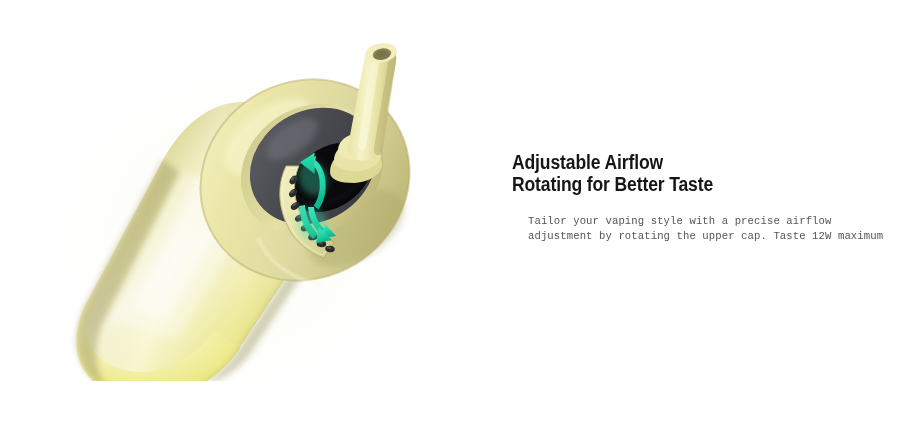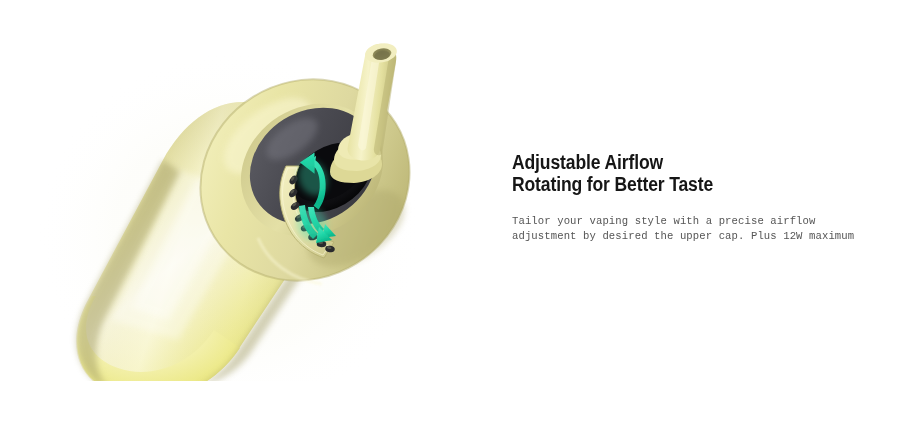--- a/index.html
+++ b/index.html
@@ -69,20 +69,21 @@
     color: #555555;
     font-family: "Liberation Mono", monospace;
     font-size: 10.6px;
     line-height: 15.4px;
     letter-spacing: 0.1px;
     width: 345px;
   }
   .body-line {
     display: block;
     white-space: nowrap;
+    margin-left: 16px;
   }
 </style>
 </head>
 <body>
 
 <div id="page">
 
   <div class="product-figure">
     <svg class="product-svg" viewBox="0 0 500 441" xmlns="http://www.w3.org/2000/svg">
       <defs>
@@ -367,18 +368,18 @@
 
   <div class="text-panel">
 
     <h2 class="headline">
       <span class="headline-line">Adjustable Airflow</span>
       <span class="headline-line">Rotating for Better Taste</span>
     </h2>
 
     <p class="body-copy">
       <span class="body-line">Tailor your vaping style with a precise airflow</span>
-      <span class="body-line">adjustment by desired the upper cap. Plus 12W maximum</span>
+      <span class="body-line">adjustment by rotating the upper cap. Taste 12W maximum</span>
     </p>
 
   </div>
 
 </div>
 
 </body></html>

